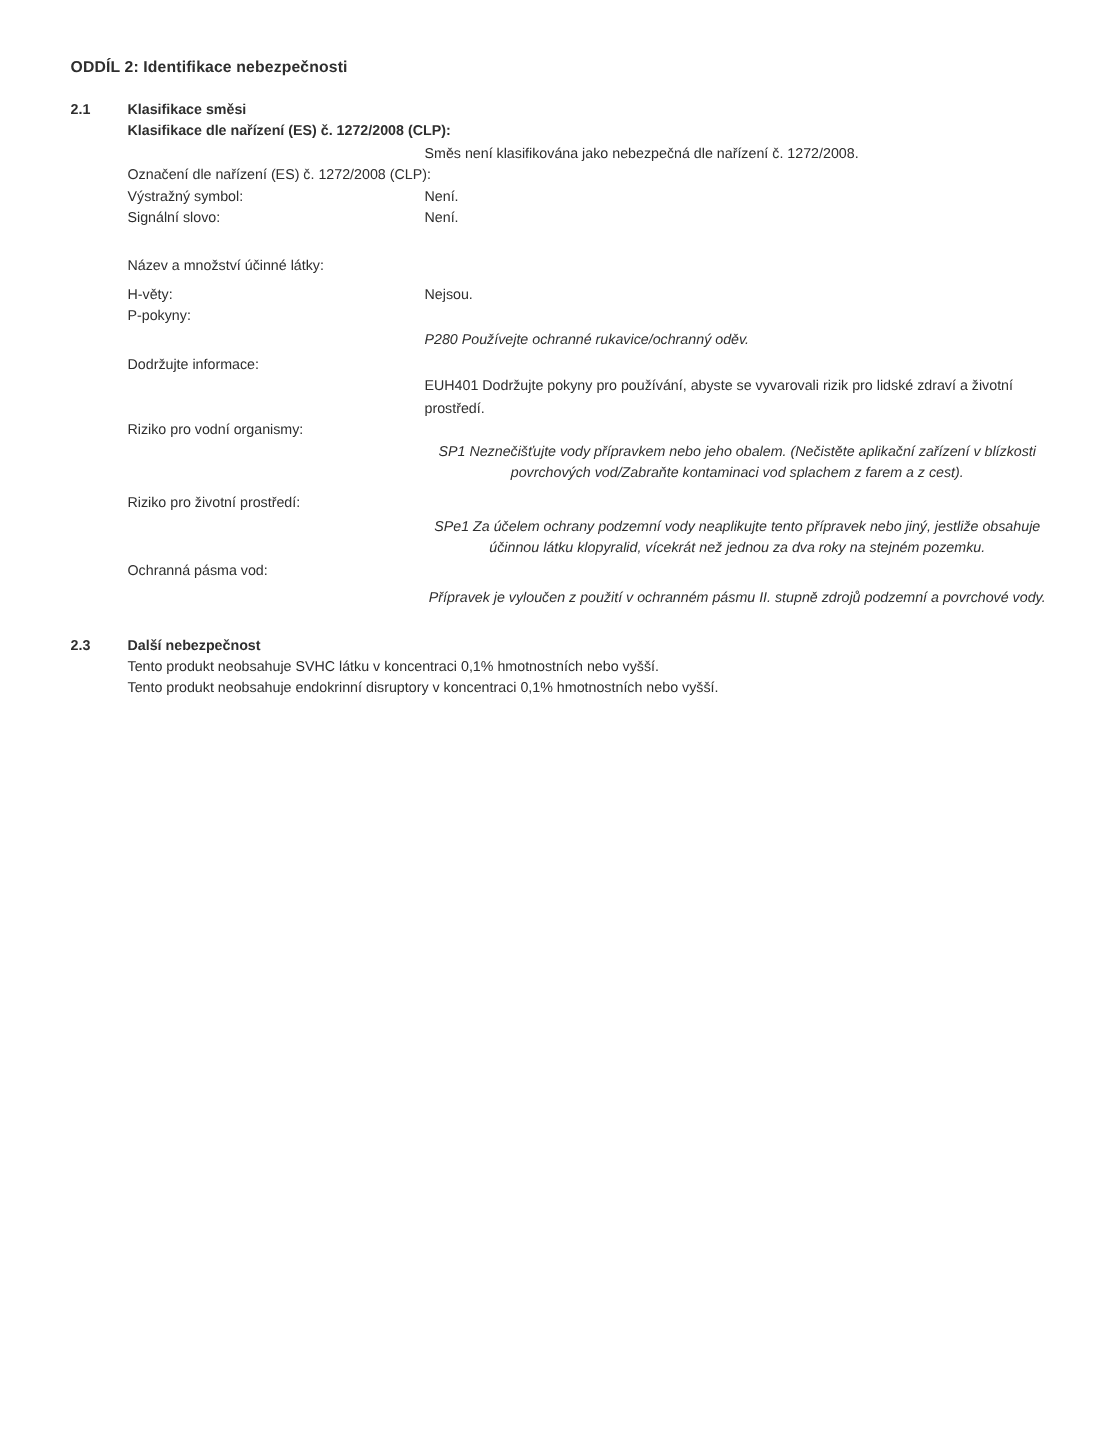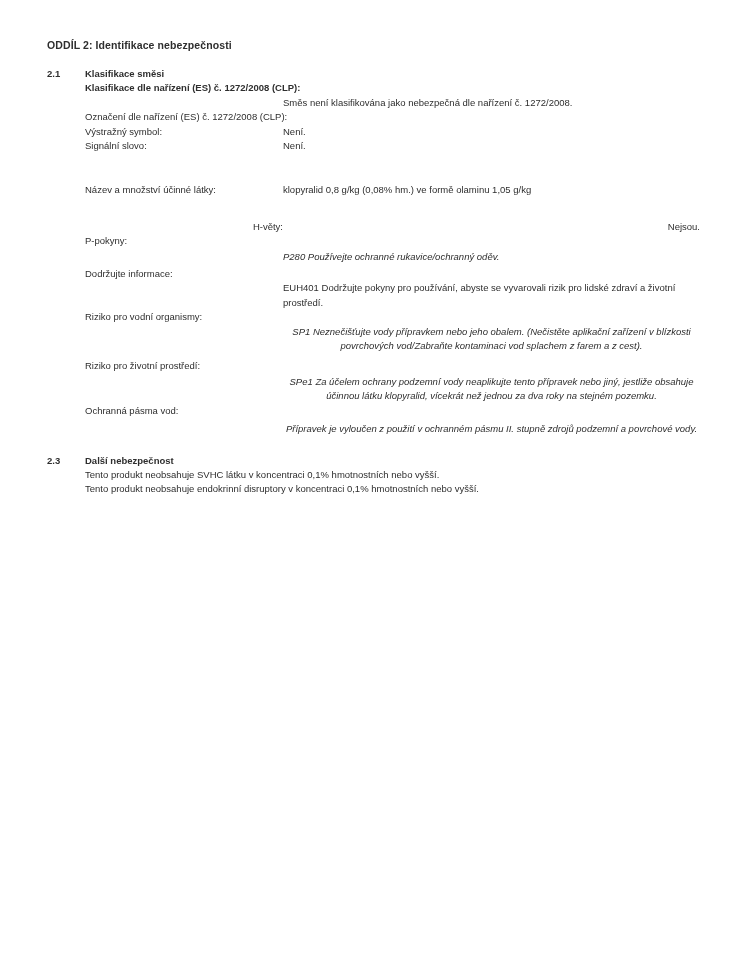--- a/index.html
+++ b/index.html
@@ -75,25 +75,24 @@
         <span class="lbl span">Označení dle nařízení (ES) č. 1272/2008 (CLP):</span>
       </div>
       <div class="row">
         <span class="lbl">Výstražný symbol:</span>
         <span class="val">Není.</span>
       </div>
       <div class="row">
         <span class="lbl">Signální slovo:</span>
         <span class="val">Není.</span>
       </div>
-      <div class="row" style="margin-top: 30px;">
+      <div class="row" style="margin-top: 18px;">
         <span class="lbl">Název a množství účinné látky:</span>
-        <span class="val">klopyralid 0,8 g/kg (0,08% hm.) ve formě olaminu 1,05 g/kg</span>
       </div>
-      <div class="row" style="margin-top: 22px; text-align: right;">
+      <div class="row" style="margin-top: 4px;">
         <span class="lbl">H-věty:</span>
         <span class="val">Nejsou.</span>
       </div>
       <div class="row">
         <span class="lbl">P-pokyny:</span>
       </div>
       <div class="row" style="margin-top: 1px; font-style: italic;">
         <span class="val">P280 Používejte ochranné rukavice/ochranný oděv.</span>
       </div>
       <div class="row" style="margin-top: 3px;">

